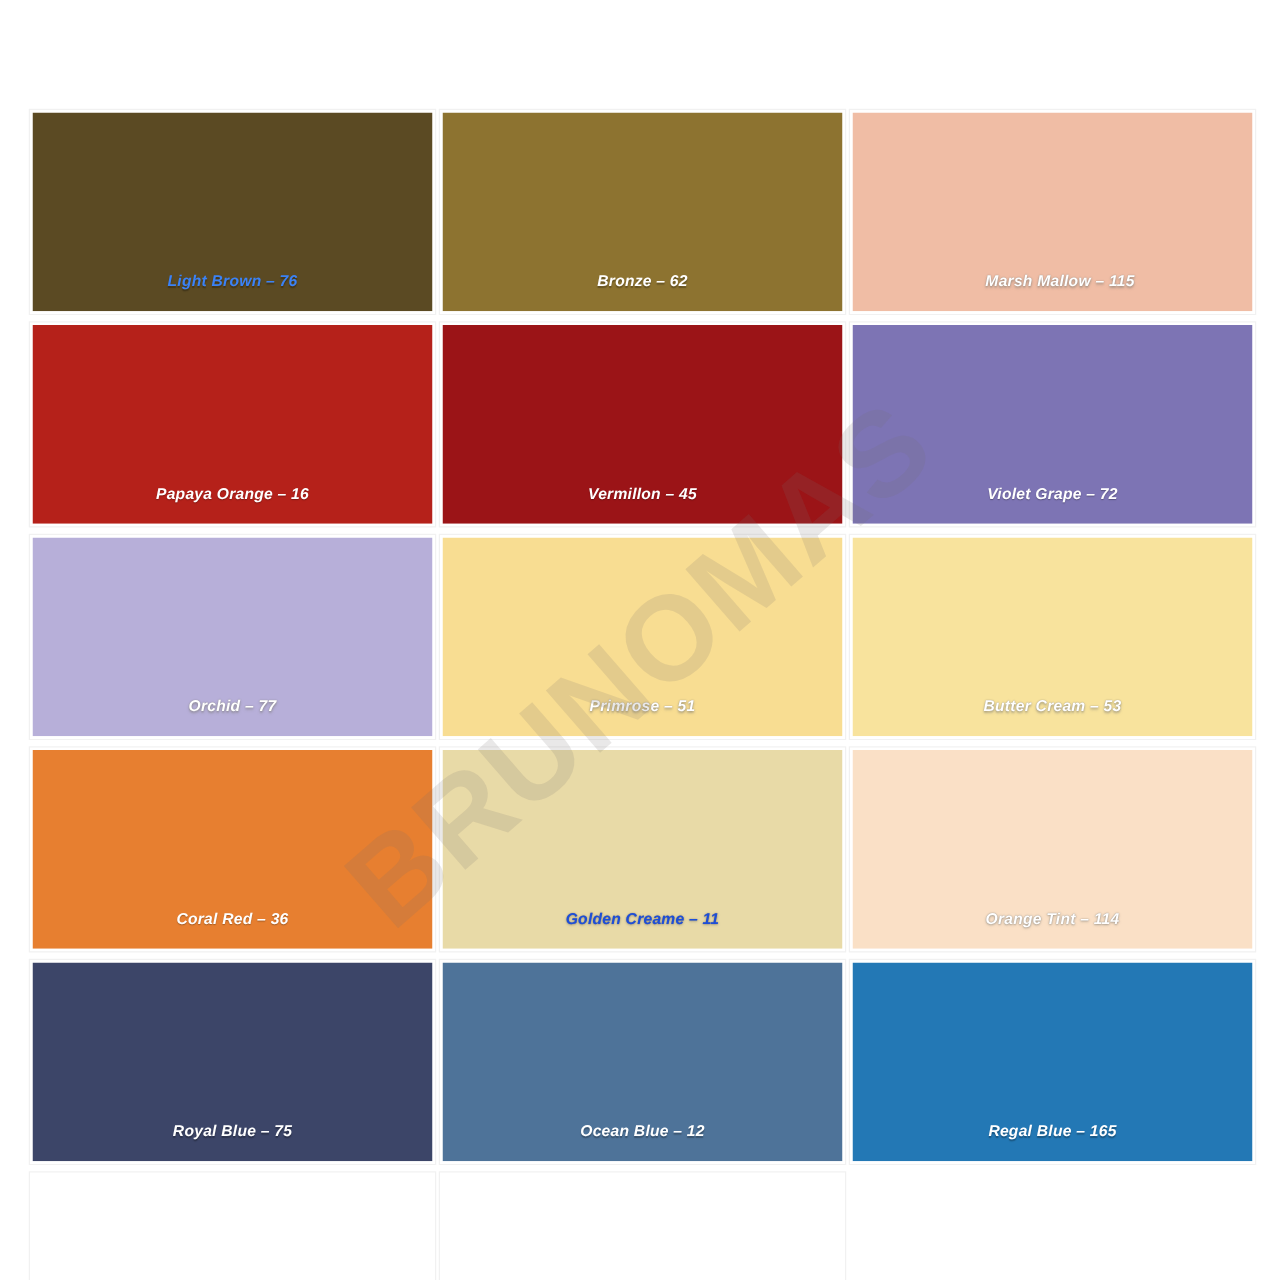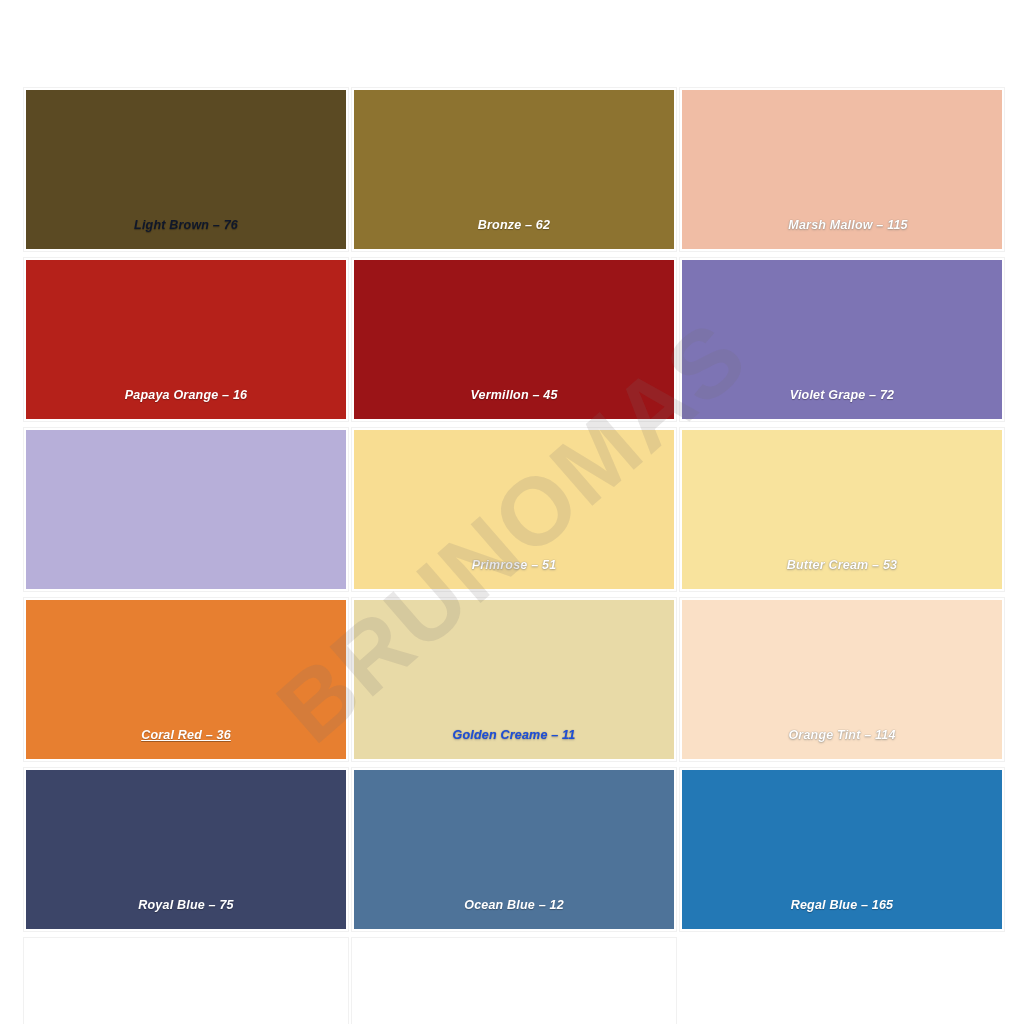--- a/index.html
+++ b/index.html
@@ -94,21 +94,21 @@
   }
 </style>
 </head>
 <body>
 
 <div id="sheet">
 
   <div id="swatch-grid">
       <div class="swatch-card">
         <div class="swatch-fill" style="background: rgb(91, 74, 35);"></div>
-        <div class="swatch-label" style="color: #0f172a;">Light Brown – 76</div>
+        <div class="swatch-label" style="color: #3b82f6;">Light Brown – 76</div>
       </div>
       <div class="swatch-card">
         <div class="swatch-fill" style="background: rgb(141, 115, 48);"></div>
         <div class="swatch-label" style="color: rgb(255, 255, 255);">Bronze – 62</div>
       </div>
       <div class="swatch-card pale">
         <div class="swatch-fill" style="background: rgb(240, 189, 165);"></div>
         <div class="swatch-label" style="color: rgb(255, 255, 255); margin-left: 12px;">Marsh Mallow – 115</div>
       </div>
       <div class="swatch-card">
@@ -118,32 +118,33 @@
       <div class="swatch-card">
         <div class="swatch-fill" style="background: rgb(155, 20, 23);"></div>
         <div class="swatch-label" style="color: rgb(255, 255, 255);">Vermillon – 45</div>
       </div>
       <div class="swatch-card">
         <div class="swatch-fill" style="background: rgb(125, 116, 180);"></div>
         <div class="swatch-label" style="color: rgb(255, 255, 255);">Violet Grape – 72</div>
       </div>
       <div class="swatch-card pale">
         <div class="swatch-fill" style="background: rgb(183, 175, 217);"></div>
+        <div class="swatch-label" style="color: rgb(255, 255, 255);">Orchid – 77</div>
       </div>
       <div class="swatch-card pale">
         <div class="swatch-fill" style="background: rgb(248, 221, 146);"></div>
         <div class="swatch-label" style="color: rgb(255, 255, 255);">Primrose – 51</div>
       </div>
       <div class="swatch-card pale">
         <div class="swatch-fill" style="background: rgb(248, 227, 157);"></div>
         <div class="swatch-label" style="color: rgb(255, 255, 255);">Butter Cream – 53</div>
       </div>
       <div class="swatch-card">
         <div class="swatch-fill" style="background: rgb(231, 127, 48);"></div>
-        <div class="swatch-label" style="color: rgb(255, 255, 255); text-decoration: underline;">Coral Red – 36</div>
+        <div class="swatch-label" style="color: rgb(255, 255, 255);">Coral Red – 36</div>
       </div>
       <div class="swatch-card pale">
         <div class="swatch-fill" style="background: rgb(232, 218, 167);"></div>
         <div class="swatch-label" style="color: #1d4ed8;">Golden Creame – 11</div>
       </div>
       <div class="swatch-card pale">
         <div class="swatch-fill" style="background: rgb(250, 224, 198);"></div>
         <div class="swatch-label" style="color: rgb(255, 255, 255);">Orange Tint – 114</div>
       </div>
       <div class="swatch-card">

